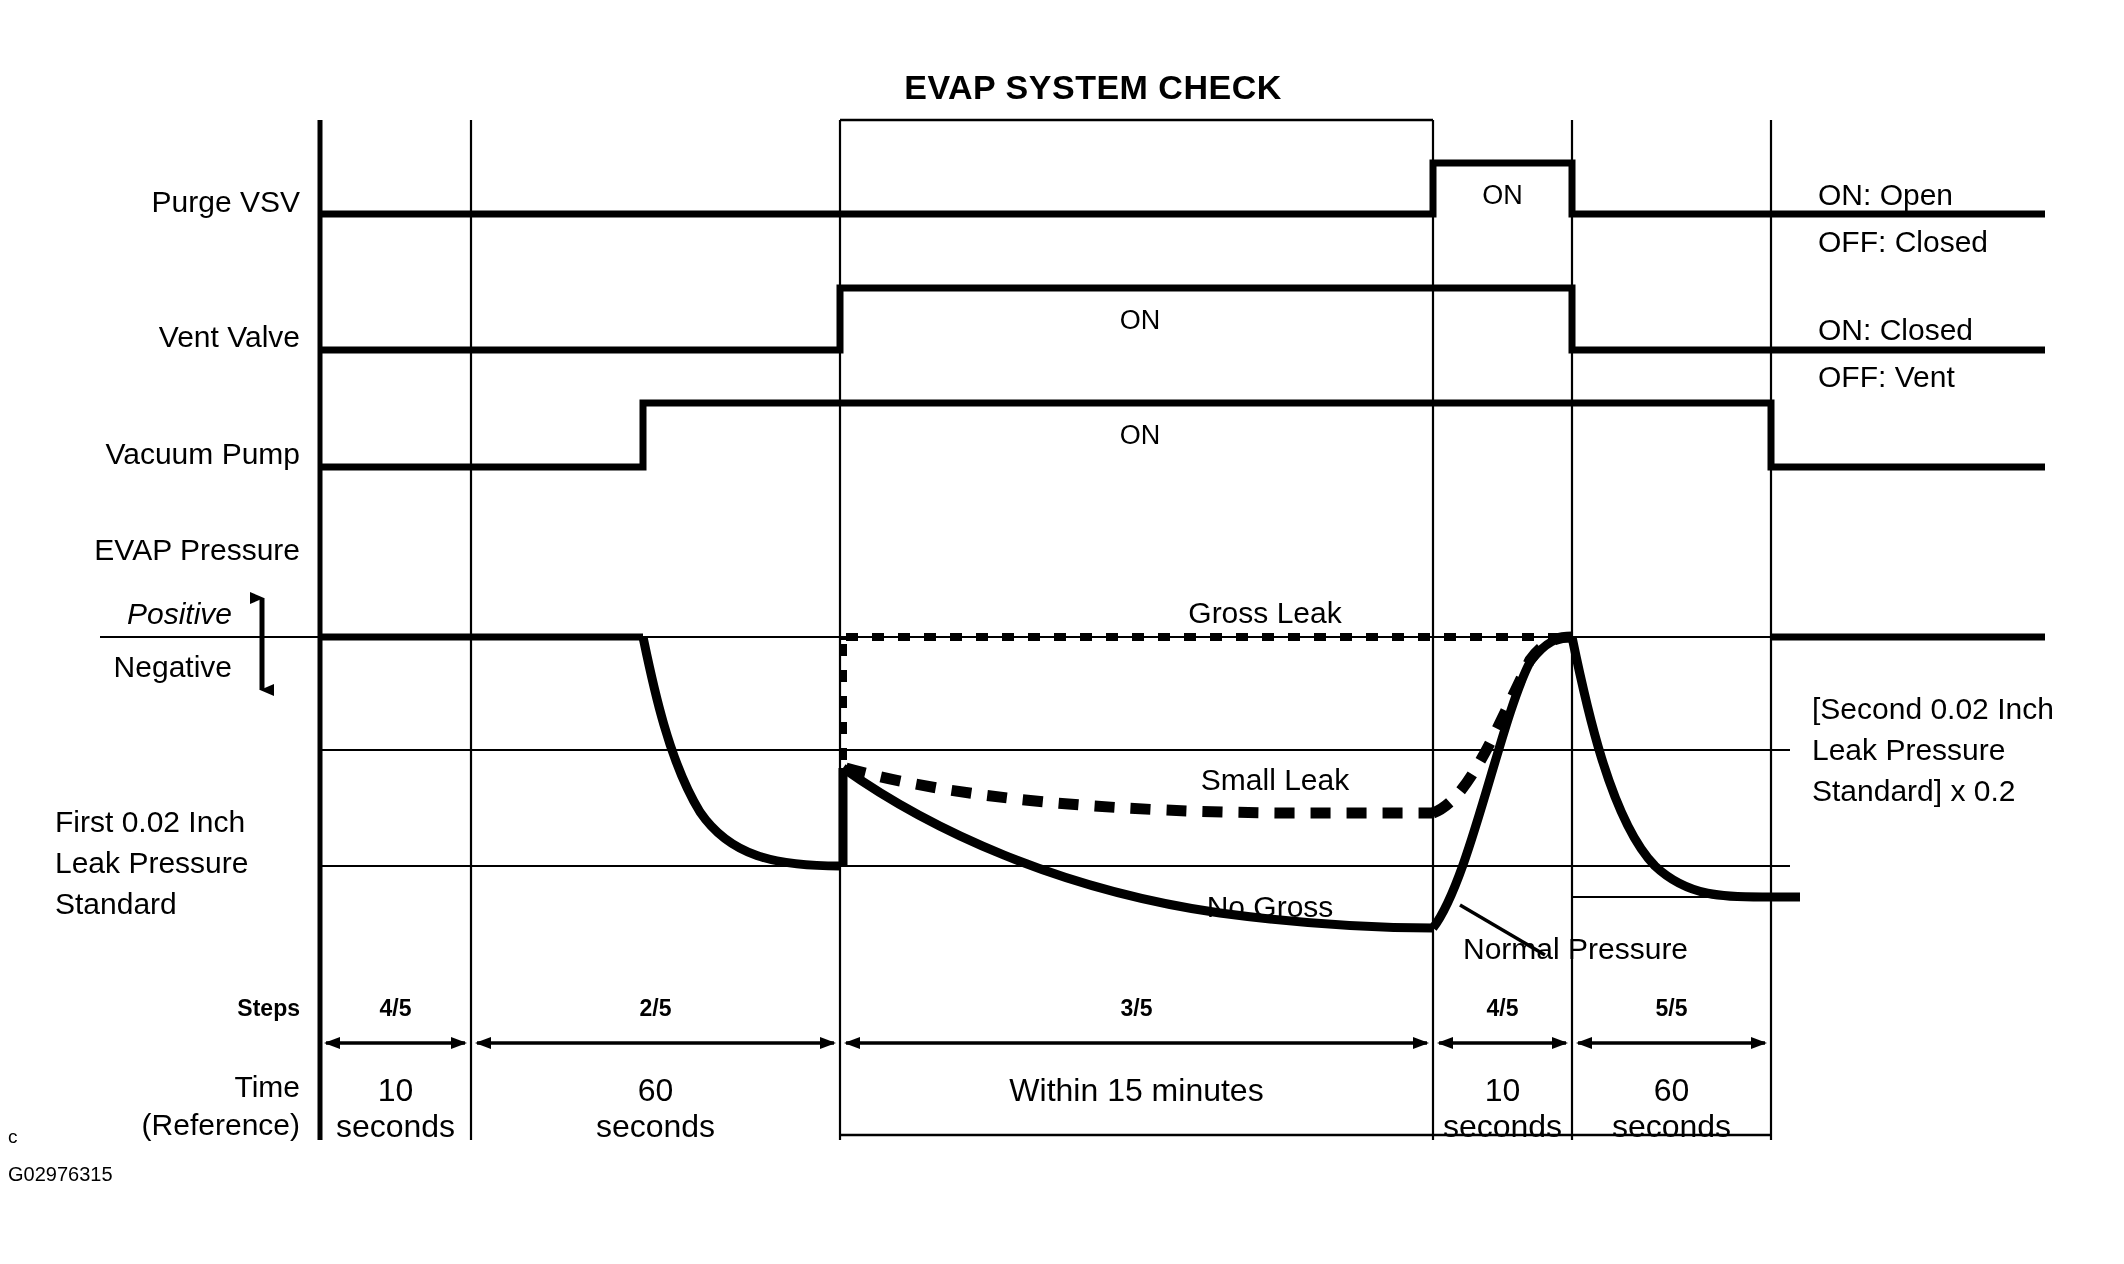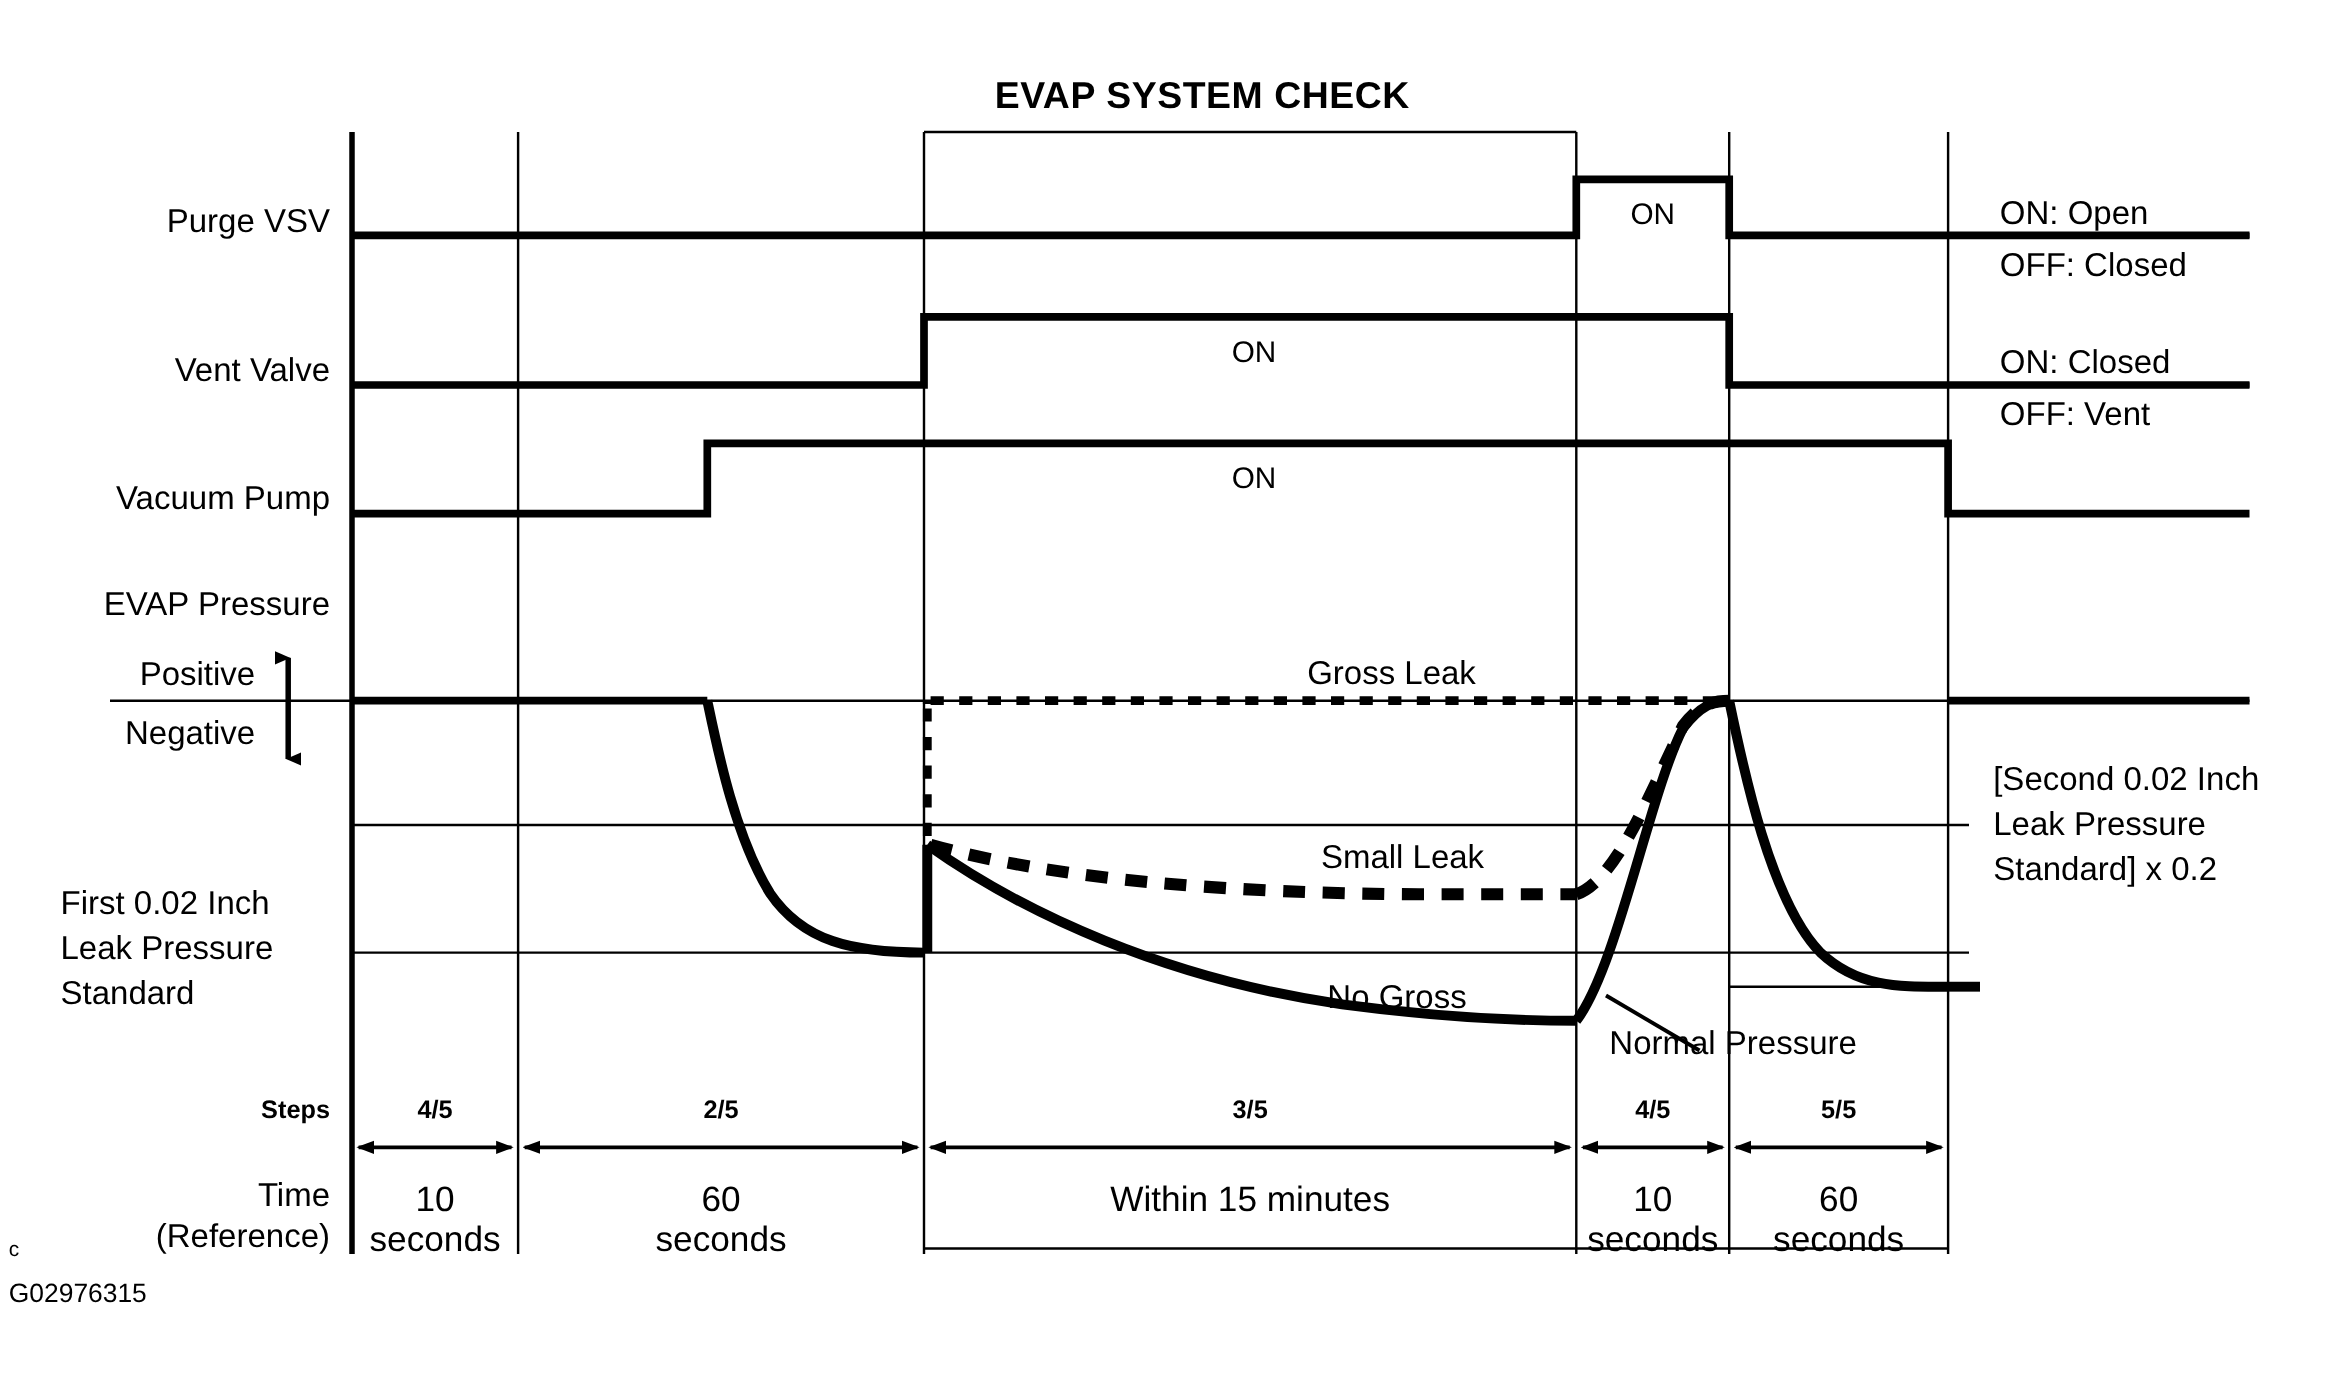--- a/index.html
+++ b/index.html
@@ -5,21 +5,21 @@
   html,body{margin:0;padding:0;background:#ffffff;}
   body{width:2124px;height:1264px;overflow:hidden;font-family:"Liberation Sans",sans-serif;color:#000;}
   #stage{position:relative;width:2124px;height:1264px;}
   svg{position:absolute;top:0;left:0;width:2124px;height:1264px;display:block;}
   .txt{position:absolute;white-space:pre;color:#000;font-family:"Liberation Sans",sans-serif;}
   .ttl{font-size:34px;font-weight:bold;letter-spacing:0.5px;margin-left:31px;}
   .lbl{font-size:30px;}
   .lbl-b{font-size:23px;font-weight:bold;}
   .sm{font-size:32px;}
   .on{font-size:27px;}
-  .code{font-size:24px;}
+  .code{font-size:20px;}
   .tiny{font-size:19px;}
   .r{text-align:right;}
   .c{text-align:center;}
 </style>
 </head>
 <body>
 
 <div id="stage">
 
 <svg viewBox="0 0 2124 1264">
@@ -120,21 +120,21 @@
   </g>
 </svg>
 
 <div class="txt ttl" style="left:0;top:68px;width:2124px;text-align:center;">EVAP SYSTEM CHECK</div>
 
 <div class="txt lbl r" style="left:0;top:185px;width:300px;">Purge VSV</div>
 <div class="txt lbl r" style="left:0;top:320px;width:300px;">Vent Valve</div>
 <div class="txt lbl r" style="left:0;top:437px;width:300px;">Vacuum Pump</div>
 
 <div class="txt lbl r" style="left:0;top:533px;width:300px;">EVAP Pressure</div>
-<div class="txt lbl r" style="left:0;top:597px;width:232px;">Positive</div>
+<div class="txt lbl r" style="left:0;top:597px;width:232px;font-style:italic;">Positive</div>
 <div class="txt lbl r" style="left:0;top:650px;width:232px;">Negative</div>
 
 <div class="txt lbl" style="left:55px;top:805px;width:280px;">First 0.02 Inch</div>
 <div class="txt lbl" style="left:55px;top:846px;width:280px;">Leak Pressure</div>
 <div class="txt lbl" style="left:55px;top:887px;width:280px;">Standard</div>
 
 <div class="txt lbl" style="left:1818px;top:178px;">ON: Open</div>
 <div class="txt lbl" style="left:1818px;top:225px;text-align:center;">OFF: Closed</div>
 <div class="txt lbl" style="left:1818px;top:313px;">ON: Closed</div>
 <div class="txt lbl" style="left:1818px;top:360px;">OFF: Vent</div>

